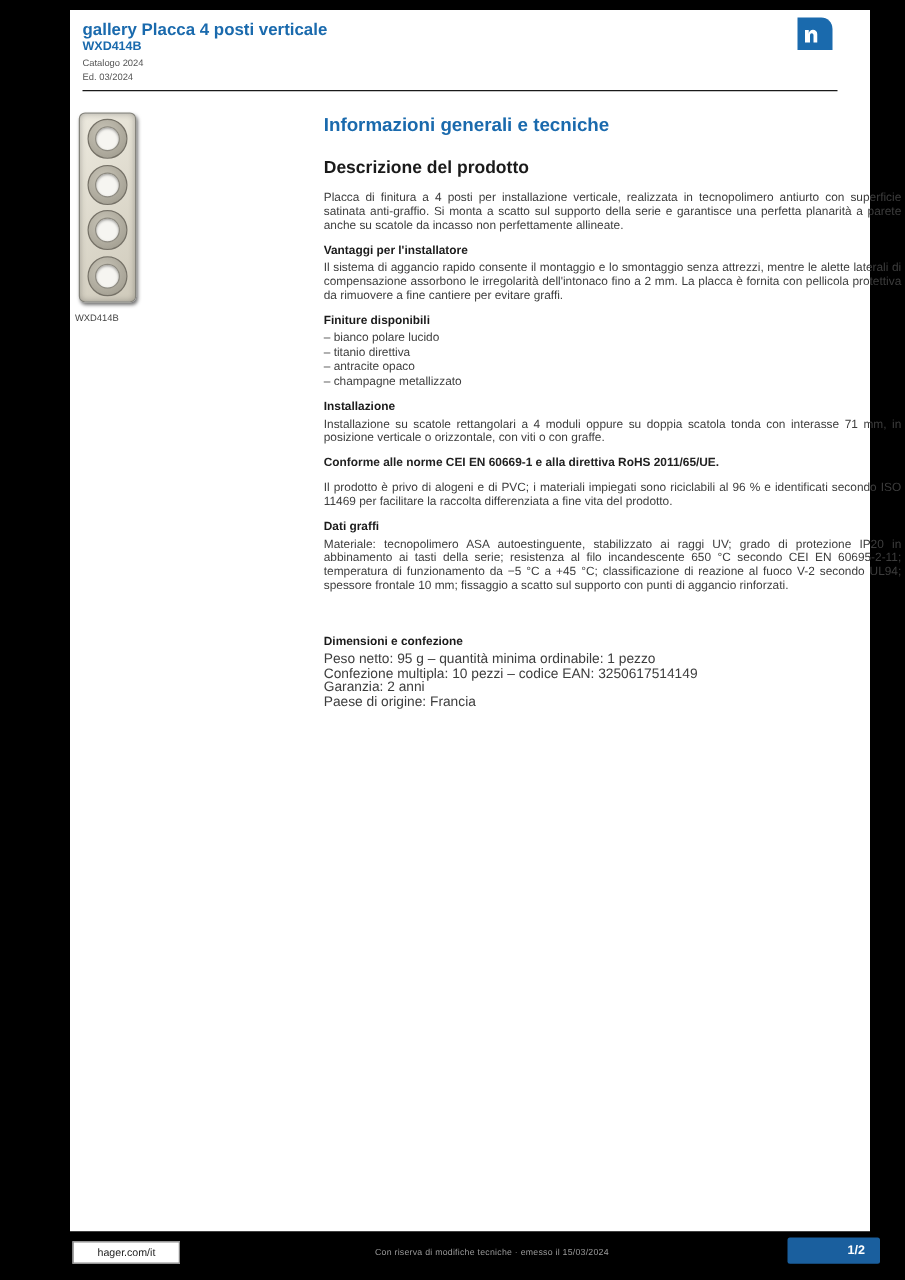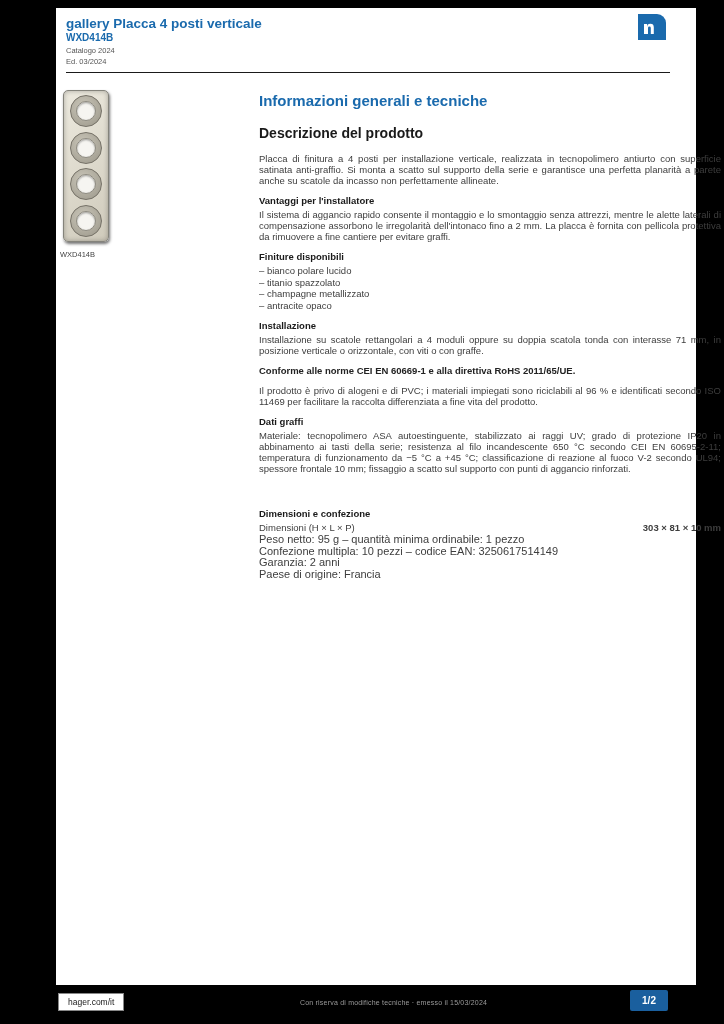--- a/index.html
+++ b/index.html
@@ -47,29 +47,30 @@
   .main ul{list-style:none;margin:0 0 9px 0;padding:0;}
   .main li{font-size:9.5px;line-height:11.5px;}
   .note{font-weight:bold;color:#222;}
   .spec-row{display:flex;font-size:9.5px;line-height:12px;}
   .spec-row .val{margin-left:auto;font-weight:bold;text-align:right;}
   .dims{margin-top:34px;}
   .shortline{font-size:11px;line-height:11.5px;}
   
   .footer-site{
     position:absolute;left:58px;top:993px;background:#ffffff;border:1px solid #888;
-    color:#1a1a1a;font-size:8.5px;padding:3px 9px;text-decoration:none;
+    color:#1a1a1a;font-size:8.5px;padding:3px 19px;text-decoration:none;
   }
   .footer-center{
     position:absolute;left:300px;top:999px;color:#9a9a9a;font-size:7px;letter-spacing:.2px;
   }
   .footer-page{
     position:absolute;left:630px;top:990px;width:38px;height:21px;background:#1a5f9e;
     color:#fff;font-size:10px;font-weight:bold;display:flex;align-items:center;justify-content:center;
     border-radius:2px;
+    padding-left:36px;
   }
 </style>
 </head>
 <body>
 
 <div class="page">
 
   <div class="header">
     <div class="title">gallery Placca 4 posti verticale</div>
     <div class="subtitle">WXD414B</div>
@@ -107,41 +108,37 @@
     <div class="subhead">Descrizione del prodotto</div>
 
     <p>Placca di finitura a 4 posti per installazione verticale, realizzata in tecnopolimero antiurto con superficie satinata anti-graffio. Si monta a scatto sul supporto della serie e garantisce una perfetta planarità a parete anche su scatole da incasso non perfettamente allineate.</p>
 
     <h3>Vantaggi per l'installatore</h3>
     <p>Il sistema di aggancio rapido consente il montaggio e lo smontaggio senza attrezzi, mentre le alette laterali di compensazione assorbono le irregolarità dell'intonaco fino a 2 mm. La placca è fornita con pellicola protettiva da rimuovere a fine cantiere per evitare graffi.</p>
 
     <h3>Finiture disponibili</h3>
     <ul>
       <li>– bianco polare lucido</li>
-      <li>– titanio spazzolato</li>
+      <li>– titanio direttiva</li>
+      <li>– antracite opaco</li>
       <li>– champagne metallizzato</li>
-      <li>– antracite opaco</li>
     </ul>
 
     <h3>Installazione</h3>
     <p>Installazione su scatole rettangolari a 4 moduli oppure su doppia scatola tonda con interasse 71 mm, in posizione verticale o orizzontale, con viti o con graffe.</p>
 
     <p class="note">Conforme alle norme CEI EN 60669-1 e alla direttiva RoHS 2011/65/UE.</p>
 
     <p>Il prodotto è privo di alogeni e di PVC; i materiali impiegati sono riciclabili al 96 % e identificati secondo ISO 11469 per facilitare la raccolta differenziata a fine vita del prodotto.</p>
 
     <h3>Dati graffi</h3>
     <p>Materiale: tecnopolimero ASA autoestinguente, stabilizzato ai raggi UV; grado di protezione IP20 in abbinamento ai tasti della serie; resistenza al filo incandescente 650 °C secondo CEI EN 60695-2-11; temperatura di funzionamento da −5 °C a +45 °C; classificazione di reazione al fuoco V-2 secondo UL94; spessore frontale 10 mm; fissaggio a scatto sul supporto con punti di aggancio rinforzati.</p>
 
     <div class="dims">
       <h3>Dimensioni e confezione</h3>
-      <div class="spec-row">
-        <span>Dimensioni (H × L × P)</span>
-        <span class="val">303 × 81 × 10 mm</span>
-      </div>
       <div class="shortline">Peso netto: 95 g – quantità minima ordinabile: 1 pezzo</div>
       <div class="shortline">Confezione multipla: 10 pezzi – codice EAN: 3250617514149</div>
       <div class="shortline">Garanzia: 2 anni</div>
       <div class="shortline">Paese di origine: Francia</div>
     </div>
   </div>
 
 </div>
 
 <a href="#" class="footer-site">hager.com/it</a>

